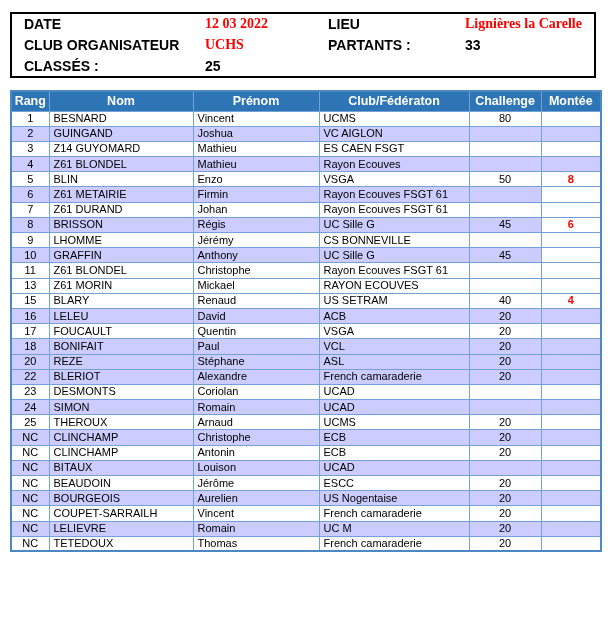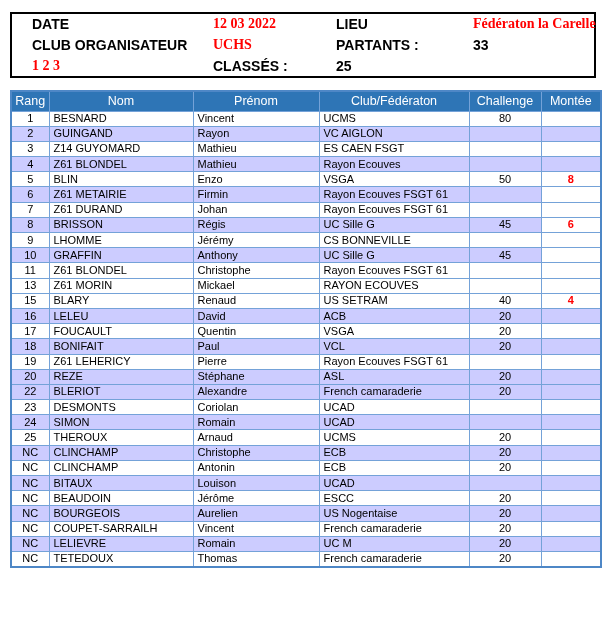--- a/index.html
+++ b/index.html
@@ -12,58 +12,57 @@
     width:610px; height:624px; position:relative; overflow:hidden;
     font-family:"Liberation Sans","DejaVu Sans",sans-serif; color:var(--text);
   }
   
   .info-box{
     position:absolute; left:10px; top:12px; width:586px; height:66px;
     border:2px solid #000; display:grid;
     grid-template-columns:181px 123px 137px 1fr;
     grid-template-rows:1fr 1fr 1fr; align-items:center;
   }
-  .info-box .cell{ padding-left:20px; font-size:14px; font-weight:bold; white-space:nowrap; }
+  .info-box .cell{ padding-left:12px; font-size:14px; font-weight:bold; white-space:nowrap; }
   .red{ color:var(--red);font-family:Liberation Serif, serif; }
   
   table.results{
     position:absolute; left:10px; top:90px; width:590px;
     border-collapse:collapse; table-layout:fixed;
     border:2px solid var(--outer-border);
   }
   table.results th{
     background:var(--header-bg); color:var(--header-text);
-    font-size:12.5px; font-weight:normal; height:20px; text-align:center;
+    font-size:12.5px; font-weight:bold; height:20px; text-align:center;
     border:1px solid var(--grid-border); padding:0 2px; overflow:hidden; white-space:nowrap;
   }
   table.results td{
     font-size:11px; height:15.2px; line-height:13px;
     border:1px solid var(--grid-border); padding:0 4px;
     overflow:hidden; white-space:nowrap; background:#FFFFFF;
   }
   tr.striped td{ background:var(--stripe); }
   td.center{ text-align:center; padding:0 2px; }
   td.montee{ color:var(--red); font-weight:bold; text-align:center; }
   tr.striped td.plain{ background:#FFFFFF; }
 </style>
 </head>
 <body>
 
 <div class="info-box">
   <span class="cell">DATE</span>
   <span class="cell red">12 03 2022</span>
   <span class="cell">LIEU</span>
-  <span class="cell red">Fédératon la Carelle</span>
+  <span class="cell red">Lignières la Carelle</span>
 
   <span class="cell">CLUB ORGANISATEUR</span>
   <span class="cell red">UCHS</span>
   <span class="cell">PARTANTS :</span>
   <span class="cell">33</span>
 
-  <span class="cell red">1 2 3</span>
   <span class="cell">CLASSÉS :</span>
   <span class="cell">25</span>
 </div>
 
 <table class="results">
   <colgroup>
     <col style="width:38px">
       <col style="width:144px">
       <col style="width:126px">
     <col style="width:150px">
@@ -85,21 +84,21 @@
         <td class="center">1</td>
         <td>BESNARD</td>
         <td>Vincent</td>
         <td>UCMS</td>
         <td class="center">80</td>
         <td class="montee"></td>
       </tr>
       <tr class="striped">
         <td class="center">2</td>
         <td>GUINGAND</td>
-        <td>Rayon</td>
+        <td>Joshua</td>
         <td>VC AIGLON</td>
         <td class="center"></td>
         <td class="montee"></td>
       </tr>
       <tr>
         <td class="center">3</td>
         <td>Z14 GUYOMARD</td>
         <td>Mathieu</td>
         <td>ES CAEN FSGT</td>
         <td class="center"></td>
@@ -202,28 +201,20 @@
         <td class="montee"></td>
       </tr>
       <tr class="striped">
         <td class="center">18</td>
         <td>BONIFAIT</td>
         <td>Paul</td>
         <td>VCL</td>
         <td class="center">20</td>
         <td class="montee"></td>
       </tr>
-      <tr>
-        <td class="center">19</td>
-        <td>Z61 LEHERICY</td>
-        <td>Pierre</td>
-        <td>Rayon Ecouves FSGT 61</td>
-        <td class="center"></td>
-        <td class="montee"></td>
-      </tr>
       <tr class="striped">
         <td class="center">20</td>
         <td>REZE</td>
         <td>Stéphane</td>
         <td>ASL</td>
         <td class="center">20</td>
         <td class="montee"></td>
       </tr>
       <tr class="striped">
         <td class="center">22</td>

